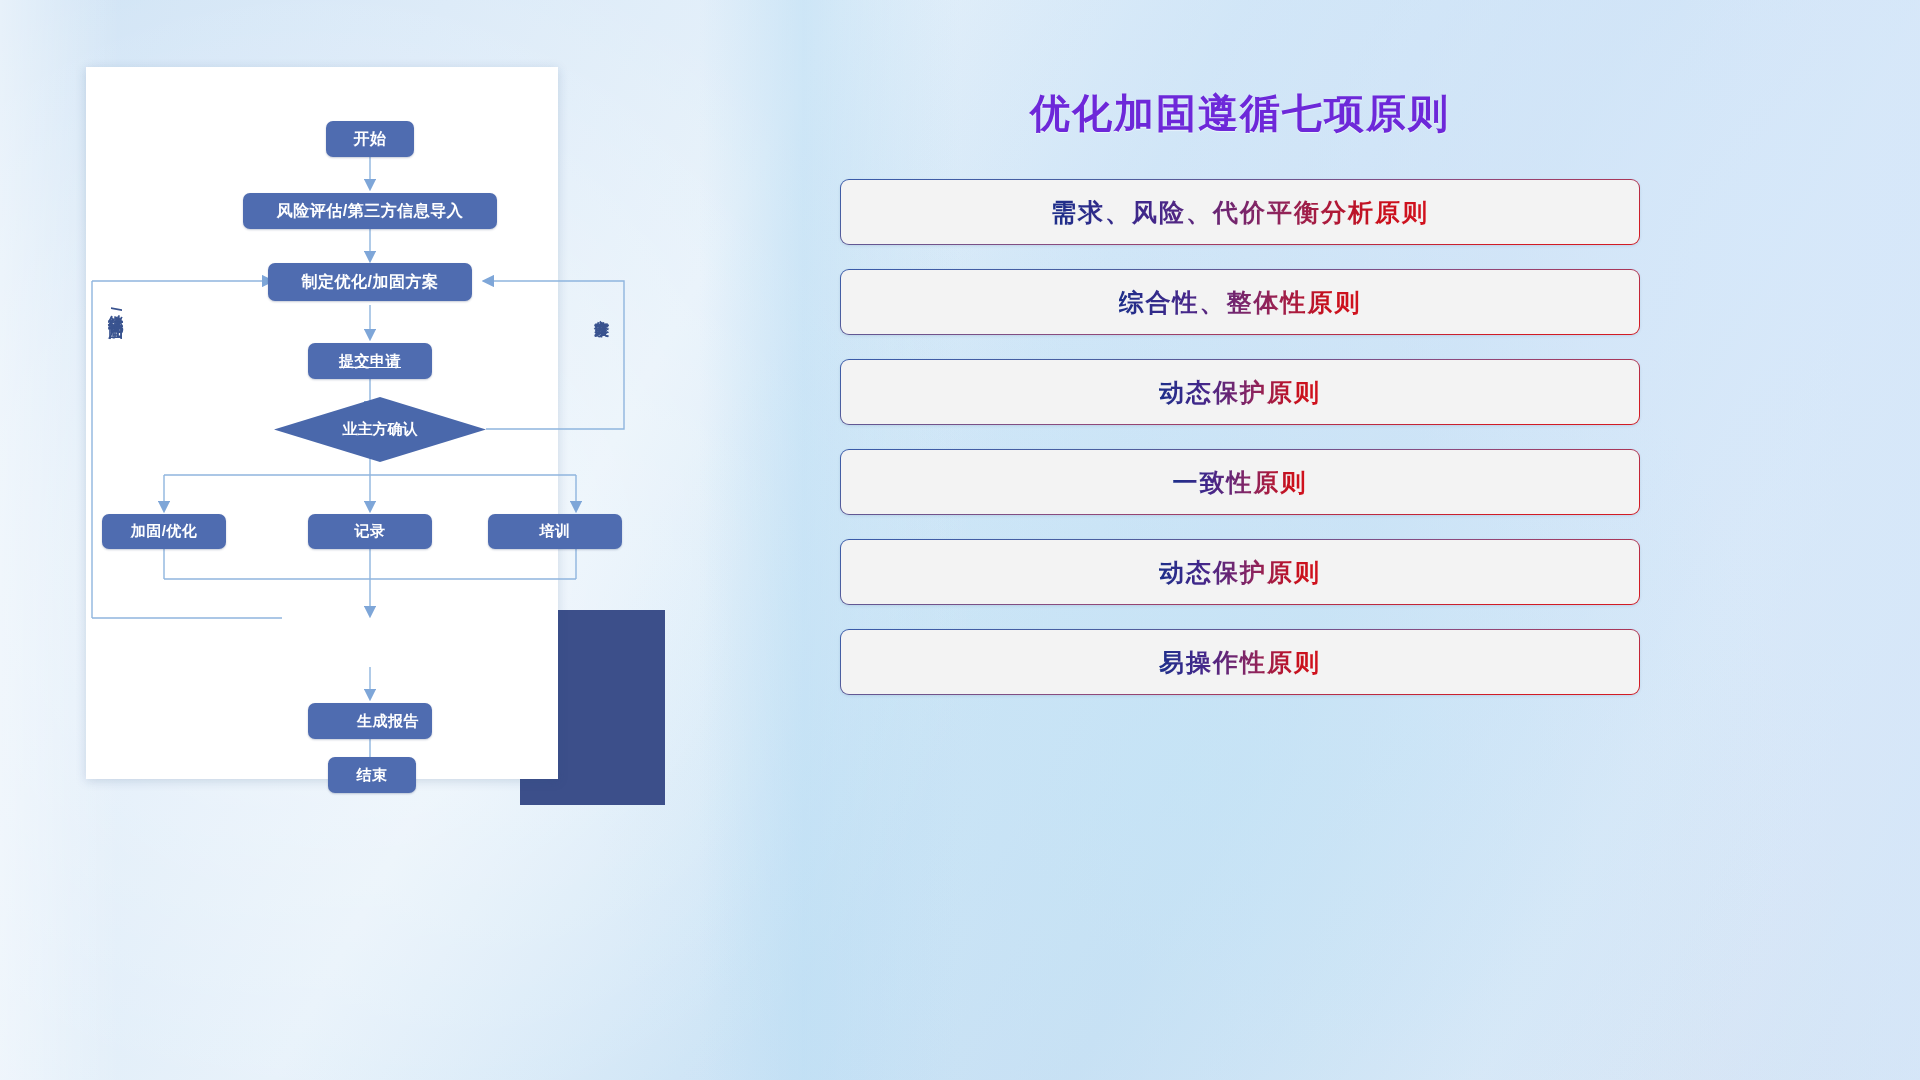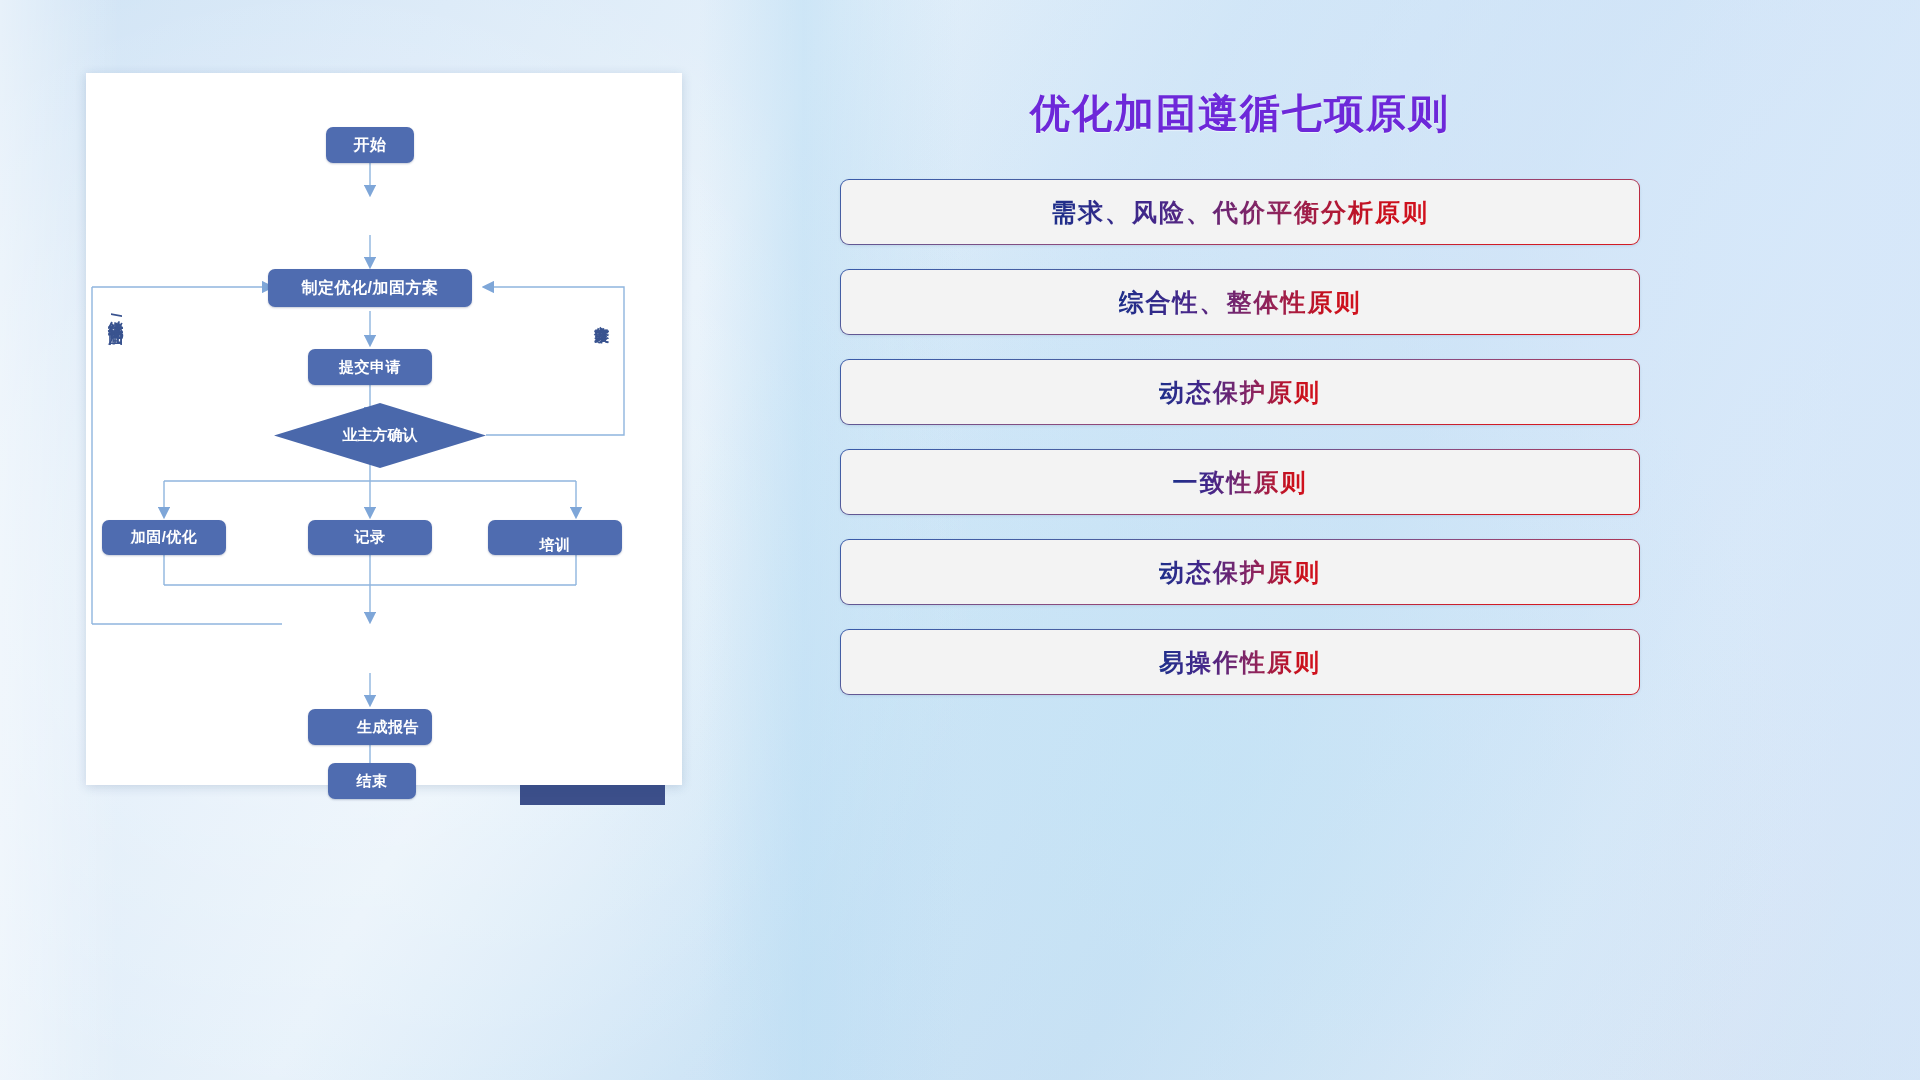--- a/index.html
+++ b/index.html
@@ -28,22 +28,22 @@
 
   
   .deco-block {
     position: absolute;
     left: 520px; top: 610px;
     width: 145px; height: 195px;
     background: #3c4f8a;
   }
   .chart-card {
     position: absolute;
-    left: 86px; top: 73px;
-    width: 596px; height: 712px;
+    left: 86px; top: 67px;
+    width: 472px; height: 712px;
     background: #ffffff;
     box-shadow: 0 2px 10px rgba(40,70,120,0.18);
   }
 
   .flow { position: absolute; inset: 0; }
   .flow svg { position: absolute; left: 0; top: 0; }
 
   .node {
     position: absolute;
     background: #4f6cb0;
@@ -174,42 +174,45 @@
         <line x1="284" y1="600" x2="284" y2="628" marker-end="url(#ar)"></line>
 
         <line x1="284" y1="672" x2="284" y2="700" marker-end="url(#ar)"></line>
       </g>
     </svg>
 
     <div class="node" style="left:240px; top:54px; width:88px; height:36px;">
       <span>开始</span>
     </div>
 
+    <div class="node" style="left:157px; top:126px; width:254px; height:36px;">
+      <span>风险评估/第三方信息导入</span>
+    </div>
 
     <div class="node" style="left:182px; top:196px; width:204px; height:38px;">
       <span>制定优化/加固方案</span>
     </div>
 
-    <div class="node sm" style="left:222px; top:276px; width:124px; height:36px;">
+    <div class="node sm" style="left:222px; top:276px; width:124px; height:36px;text-decoration:underline;">
       <span>提交申请</span>
     </div>
 
     <div class="diamond" style="left:188px; top:330px; width:212px; height:65px;">
       <span>业主方确认</span>
     </div>
 
     <div class="node sm" style="left:16px; top:447px; width:124px; height:35px;">
       <span>加固/优化</span>
     </div>
 
     <div class="node sm" style="left:222px; top:447px; width:124px; height:35px;">
       <span>记录</span>
     </div>
 
-    <div class="node sm" style="left:402px; top:447px; width:134px; height:35px;align-items:flex-end;">
+    <div class="node sm" style="left:402px; top:447px; width:134px; height:35px;">
       <span>培训</span>
     </div>
 
 
     <div class="node sm" style="left:222px; top:636px; width:124px; height:36px;padding-left:36px;">
       <span>生成报告</span>
     </div>
 
     <div class="node sm" style="left:242px; top:690px; width:88px; height:36px;">
       <span>结束</span>

